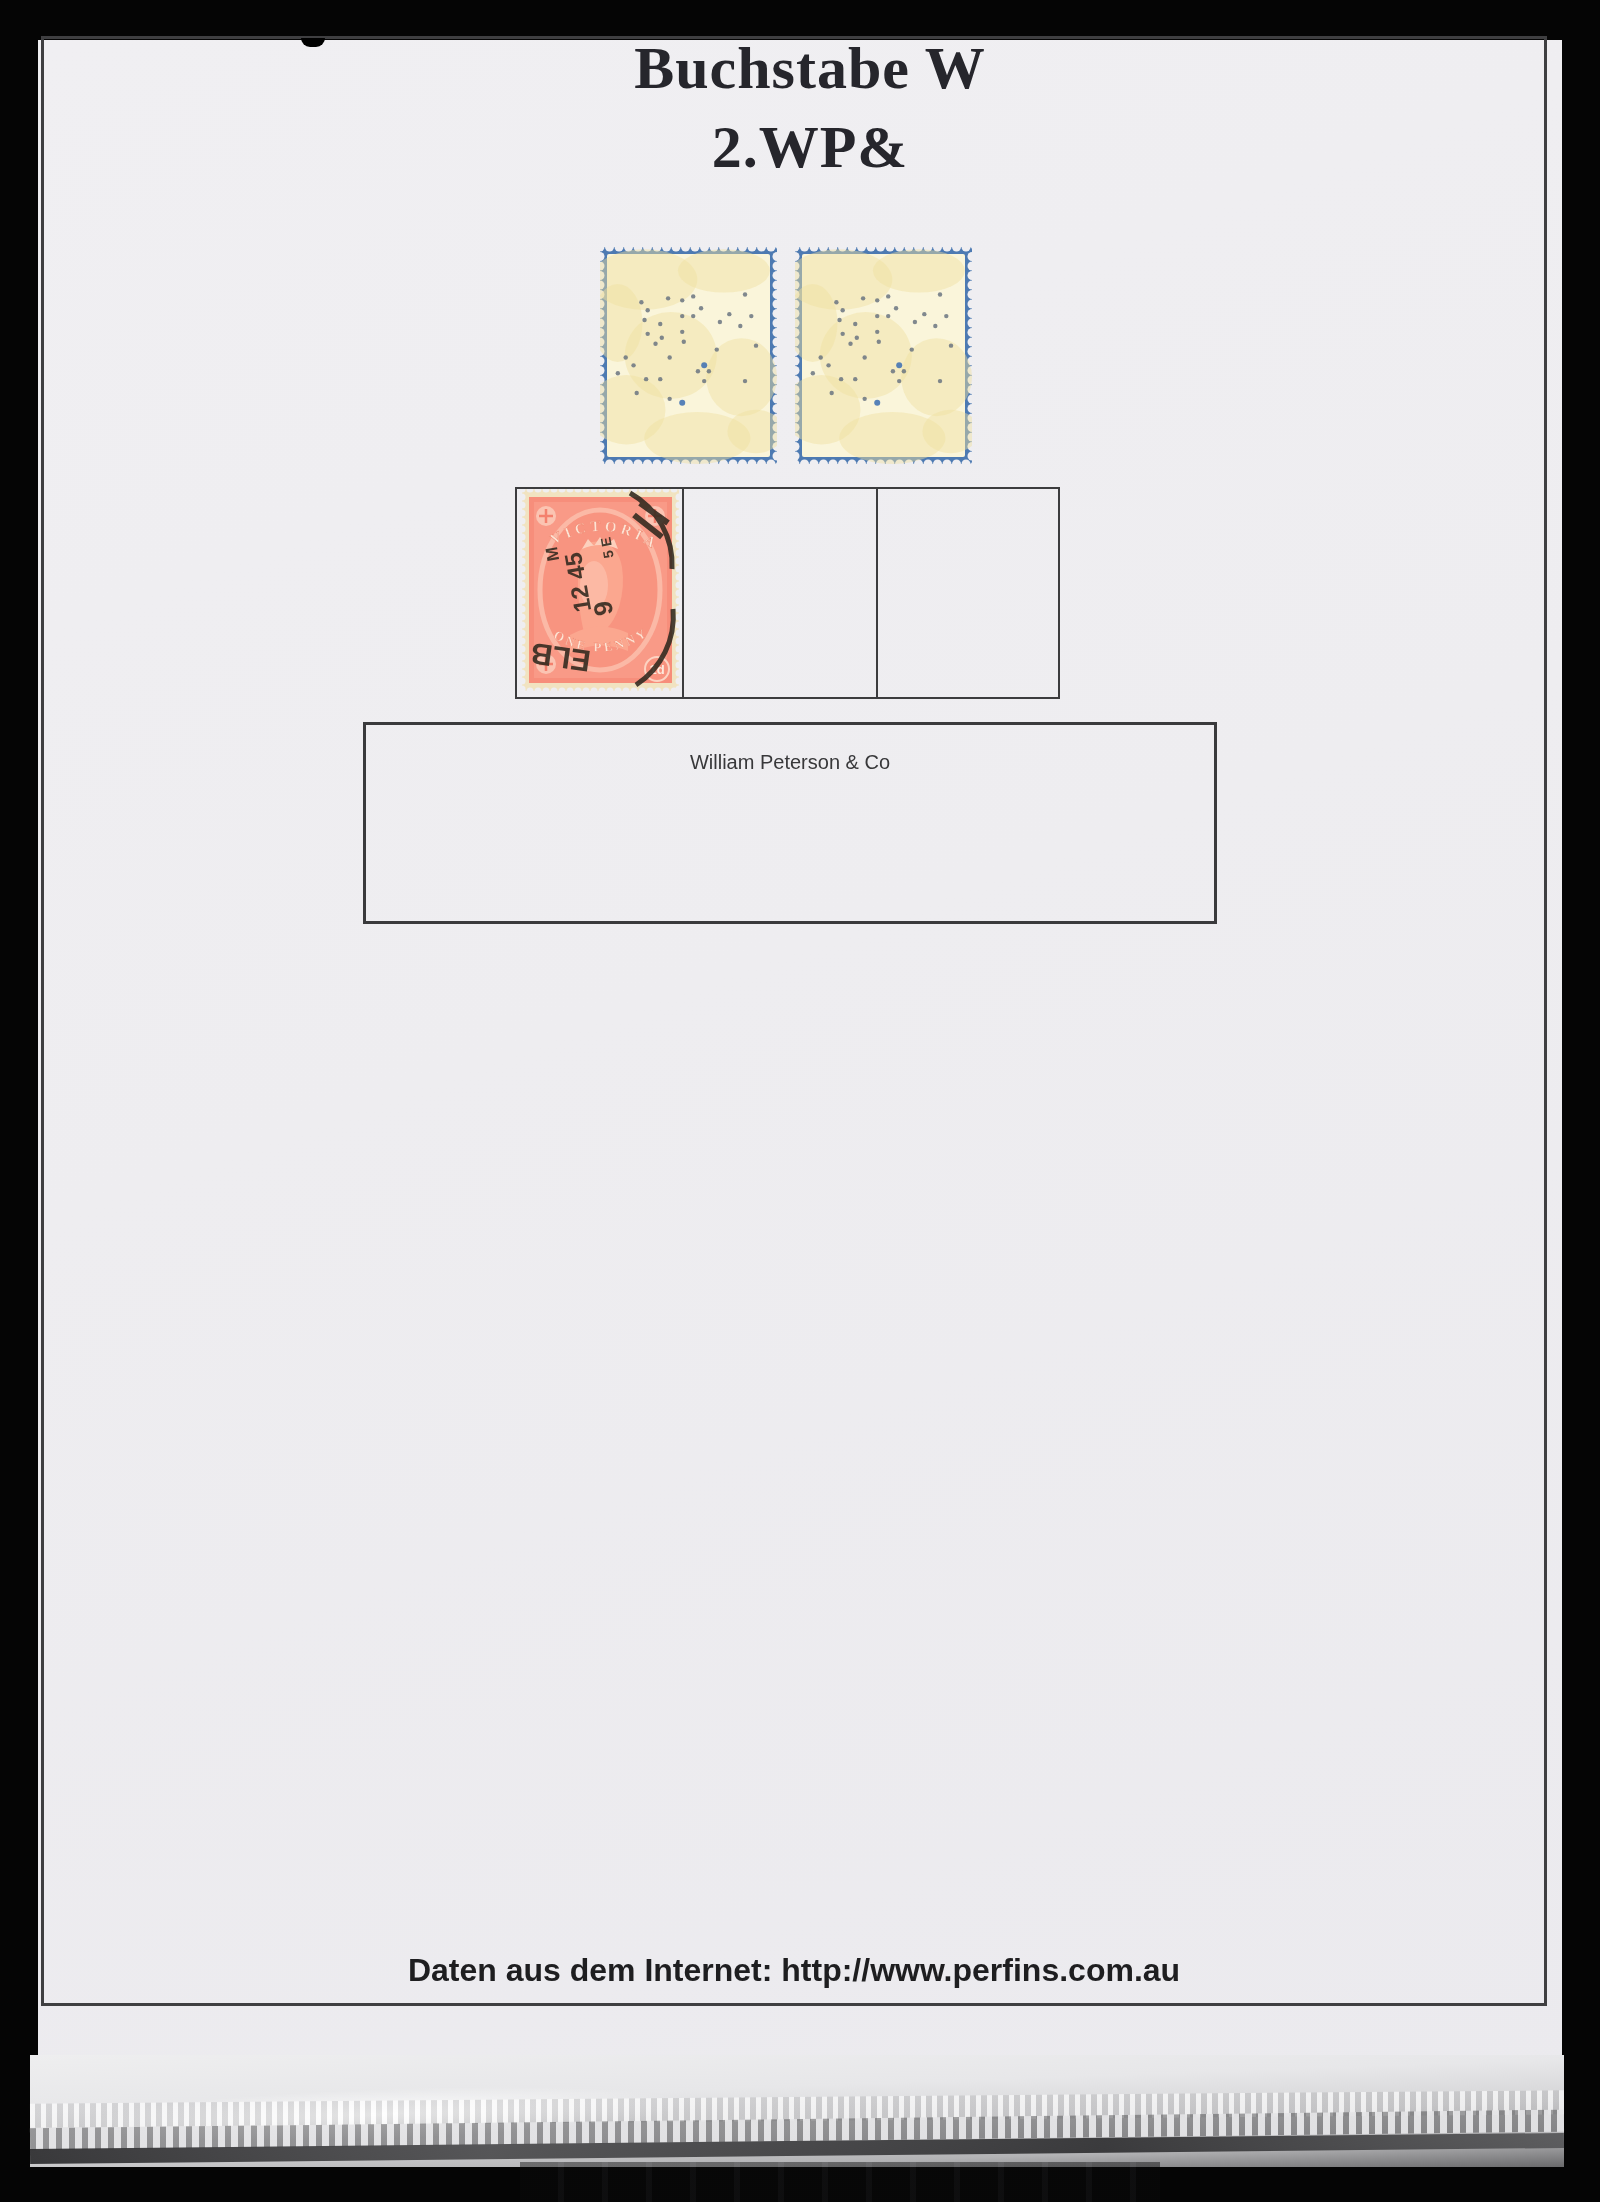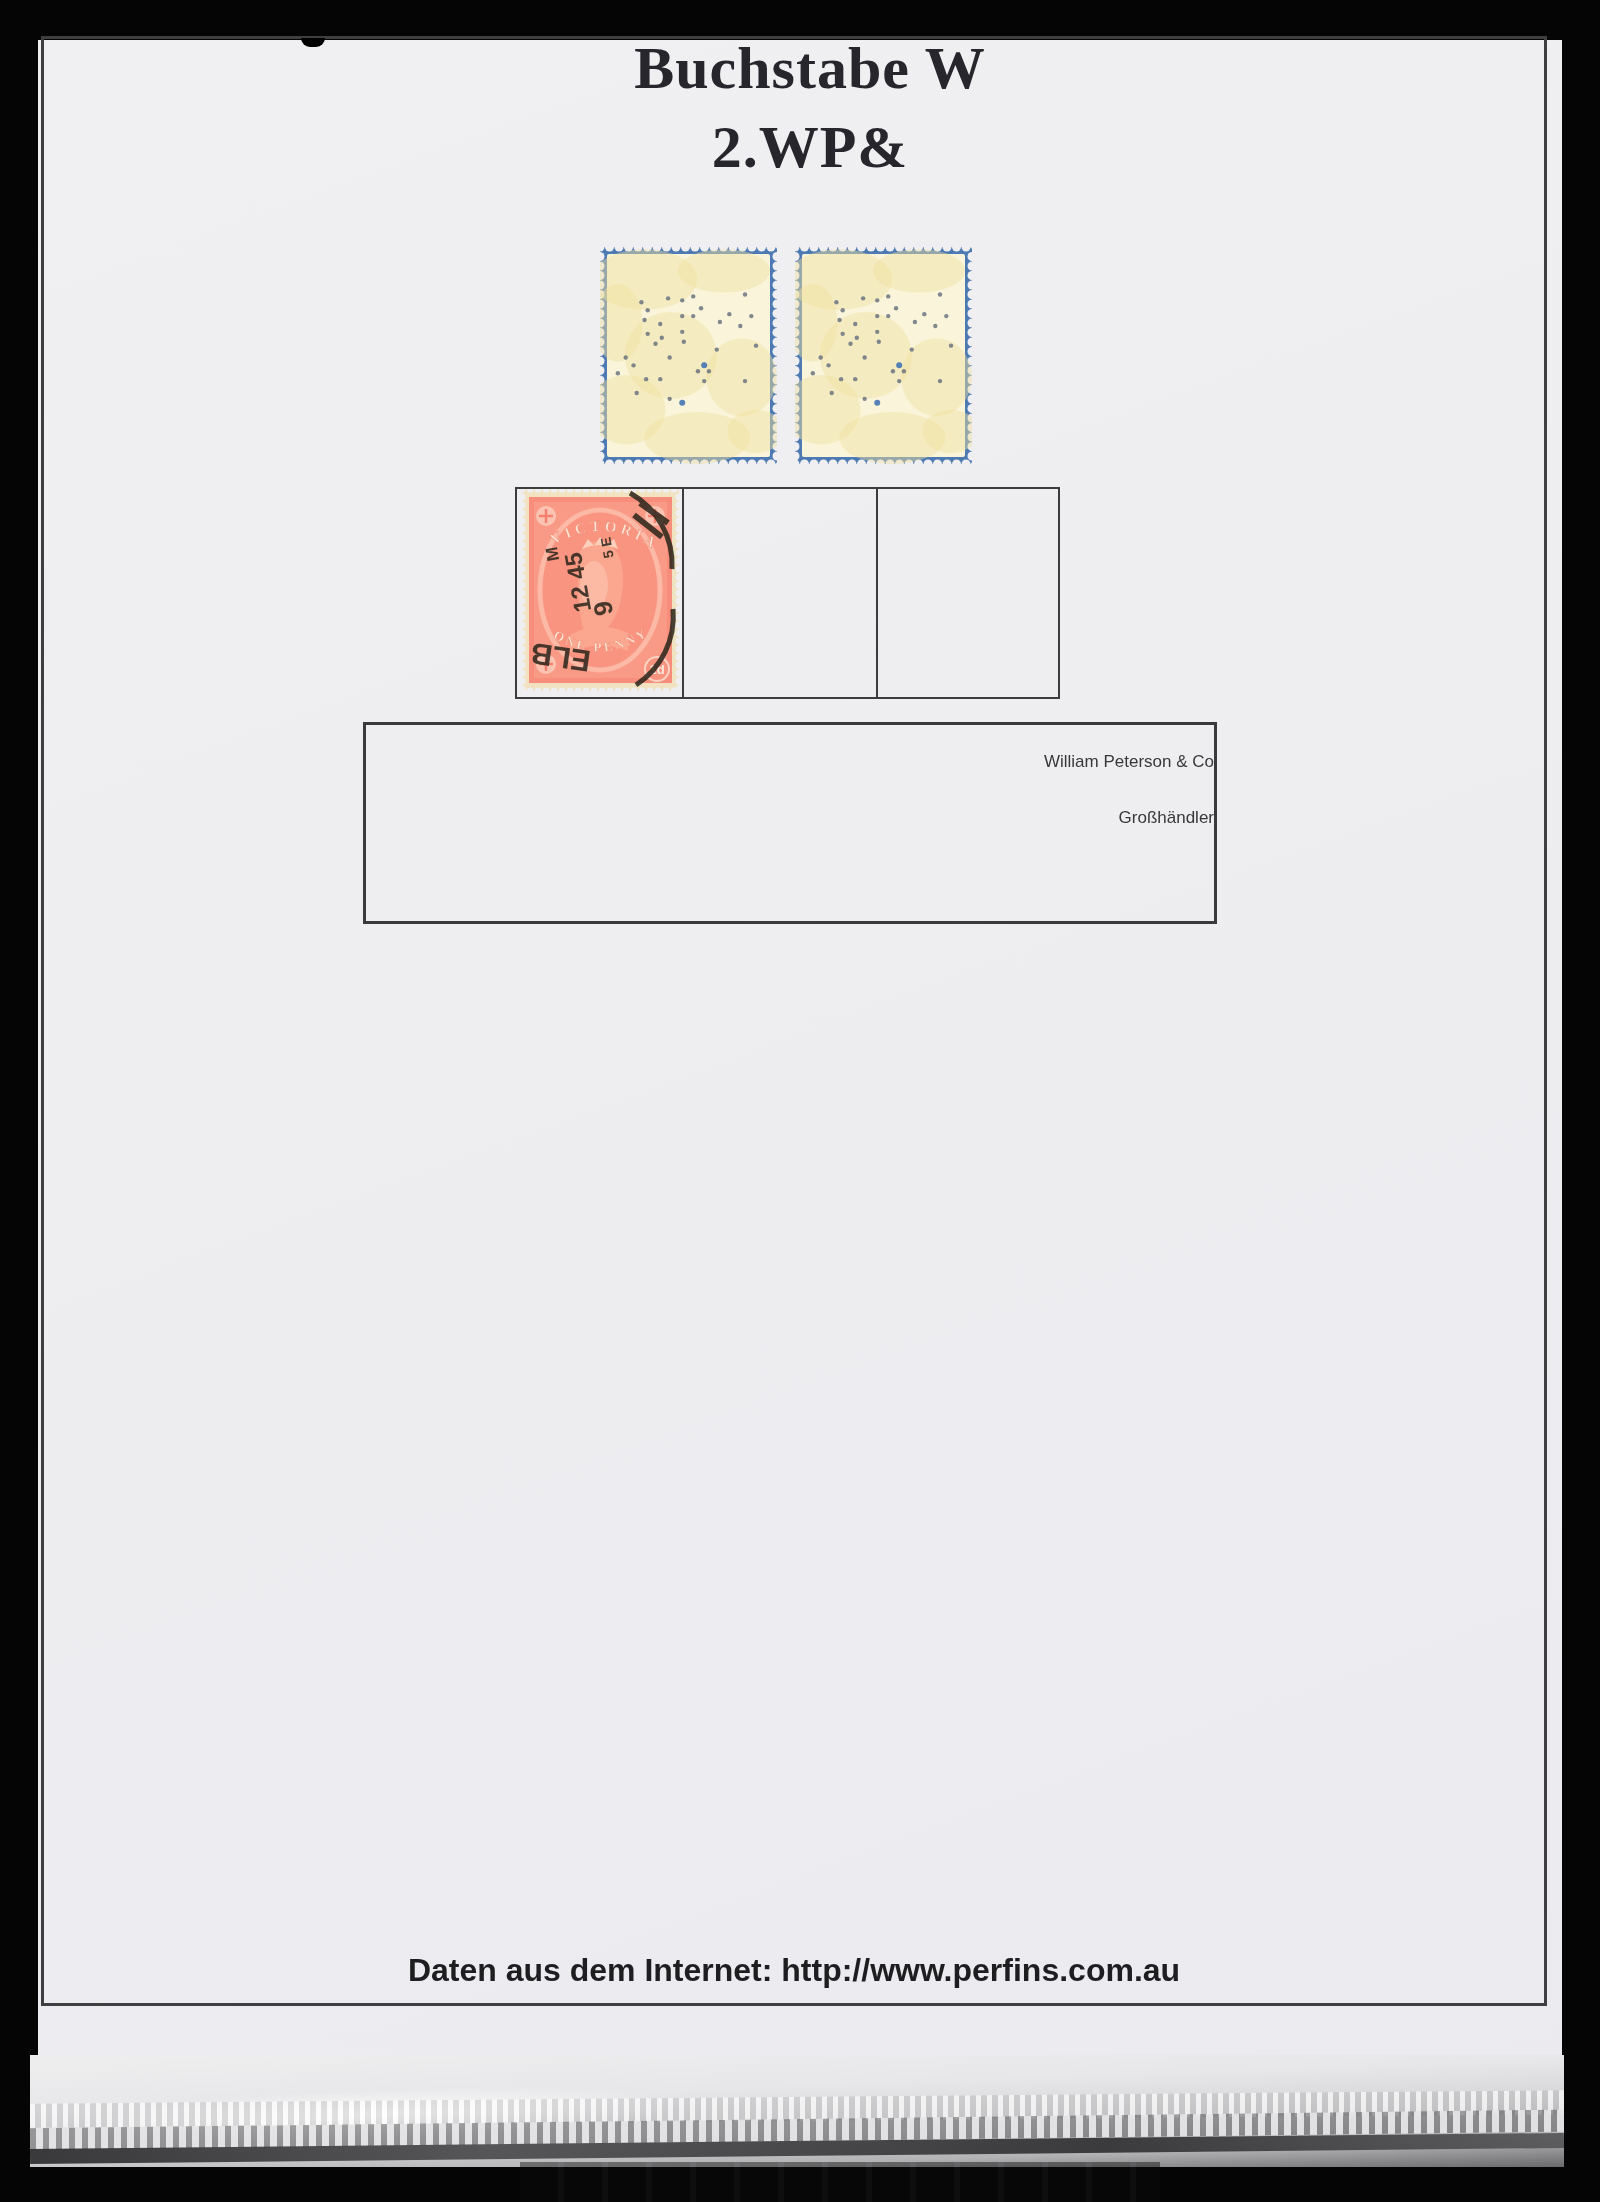--- a/index.html
+++ b/index.html
@@ -39,22 +39,22 @@
   .c1{width:167px;border-right:2px solid #3c3c3e;}
   .c2{width:194px;border-right:2px solid #3c3c3e;}
   .c3{flex:1;}
 
   
   .victoria-stamp{position:absolute;left:484px;top:449px;width:157px;height:202px;}
 
   
   .info-box{
     position:absolute;left:325px;top:682px;width:848px;height:174px;
-    border:3px solid #3a3a3c;text-align:right;color:#38383a;
-    font-size:17px;line-height:30px;padding-top:22px;box-sizing:content-box;
+    border:3px solid #3a3a3c;text-align:center;color:#38383a;
+    font-size:20px;line-height:30px;padding-top:22px;box-sizing:content-box;
   }
   .info-gap{height:26px;}
 
   
   .footer{
     position:absolute;left:6px;top:1912px;width:1500px;text-align:center;
     font-size:32px;font-weight:700;color:#1e1e20;
   }
 
   
@@ -525,21 +525,20 @@
         <text transform="rotate(-100 90 118)" x="90" y="118" text-anchor="middle" font-size="26" font-weight="bold" stroke="none">9</text>
         <text transform="rotate(-100 90 58)" x="90" y="58" text-anchor="middle" font-size="14" font-weight="bold" stroke="none">5 E</text>
         <text transform="rotate(188 40 158)" x="40" y="158" text-anchor="middle" font-size="30" font-weight="bold" stroke="none">ELB</text>
       </g>
     </svg>
   </div>
 
   <div class="info-box">
     <div>William Peterson &amp; Co</div>
     <div class="info-gap"></div>
-    <div>Großhändler</div>
   </div>
 
   <div class="footer">Daten aus dem Internet: http://www.perfins.com.au</div>
 </div>
 
 <div class="notch"></div>
 
 <div class="sleeve">
   <div class="sleeve-base"></div>
   <div class="sleeve-shine"></div>

